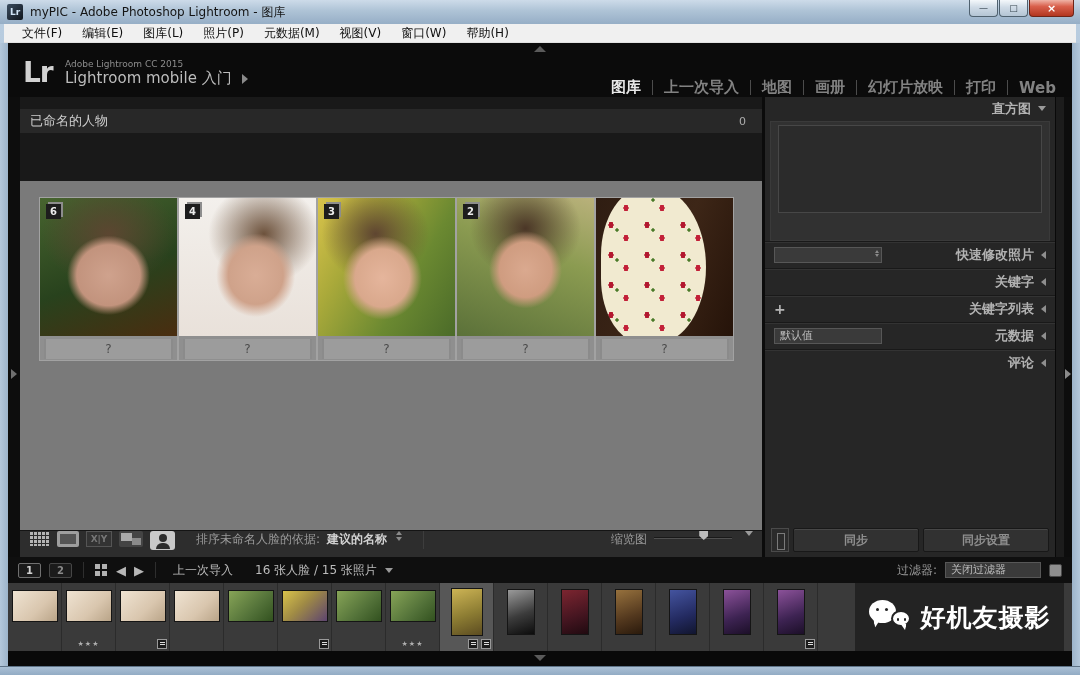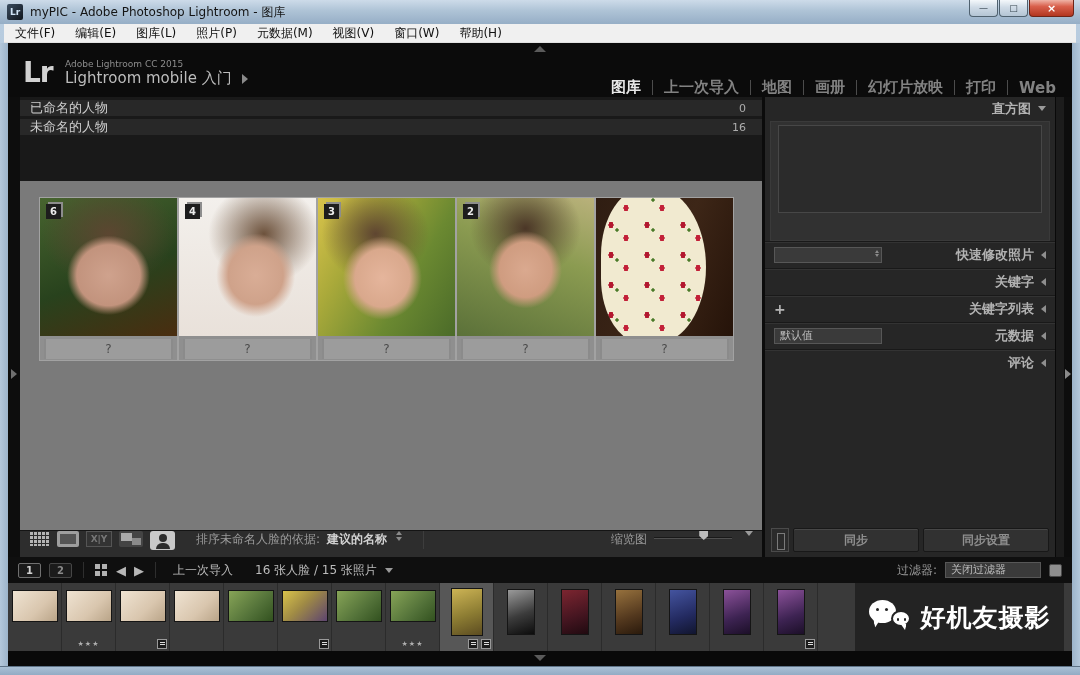--- a/index.html
+++ b/index.html
@@ -12,21 +12,21 @@
     background:linear-gradient(#cddbe9,#aec3d6 45%,#96aec6); display:flex; align-items:center; padding-left:7px; }
   .appicon { width:16px; height:16px; background:linear-gradient(135deg,#3b4d60,#10161d);
     color:#cfe3f5; font-size:9px; font-weight:bold; display:flex; align-items:center; justify-content:center; border-radius:2px; }
   .win-title { font-size:12px; color:#141414; margin-left:7px; }
   .winbtns { margin-left:auto; margin-right:6px; display:flex; gap:1px; align-self:flex-start; }
   .wb { width:29px; height:17px; border:1px solid #4f616f; border-top:none; border-radius:0 0 4px 4px;
     background:linear-gradient(#f4f8fb,#cfdbe6 45%,#b4c5d4); color:#36454f; font-size:9px;
     display:flex; align-items:center; justify-content:center; cursor:default; }
   .wb.close { width:45px; background:linear-gradient(#efb3a6,#d9604c 40%,#b23620); color:#fff; font-size:11px; font-weight:bold; border-color:#6e2417; }
   .menubar { position:absolute; top:24px; left:4px; width:1072px; height:19px; background:#f0f0f0;
-    display:flex; align-items:center; padding-left:1px; border-bottom:1px solid #e2e2e2; }
+    display:flex; align-items:center; padding-left:8px; border-bottom:1px solid #e2e2e2; }
   .menu-item { font-size:12px; color:#101010; padding:0 10px; line-height:19px; }
 
   
   .app { position:absolute; top:43px; left:8px; width:1064px; height:623px; background:#0b0b0b; }
   .tri { width:0; height:0; display:inline-block; }
   .tri-up    { border-left:6px solid transparent; border-right:6px solid transparent; border-bottom:6px solid #5a5a5a; }
   .tri-down  { border-left:6px solid transparent; border-right:6px solid transparent; border-top:6px solid #5a5a5a; }
   .tri-right-sm { border-top:5px solid transparent; border-bottom:5px solid transparent; border-left:6px solid #8a8a8a; }
   .tri-left-sm  { border-top:4px solid transparent; border-bottom:4px solid transparent; border-right:5px solid #8f8f8f; }
   .tri-down-sm  { border-left:4px solid transparent; border-right:4px solid transparent; border-top:5px solid #9a9a9a; }
@@ -44,21 +44,21 @@
   .module { font-size:15px; font-weight:bold; color:#828282; }
   .module.active { color:#e8e8e8; }
   .mod-sep { width:1px; height:15px; background:#4c4c4c; }
 
   
   .center { position:absolute; left:12px; top:54px; width:742px; height:460px; background:#191919; }
   .tabbar { position:relative; height:30px; background:#121212; border-bottom:1px solid #000; }
   .tab { position:absolute; left:11px; top:3px; height:27px; padding:0 15px; background:#242424;
     border-left:1px solid #000; border-right:1px solid #000; color:#c9c9c9; font-size:13px;
     display:flex; align-items:center; }
-  .sec-row { height:16px; margin-top:3px; background:#282828; display:flex; align-items:center; padding:0 10px; }
+  .sec-row { height:24px; margin-top:12px; background:#282828; display:flex; align-items:center; padding:0 10px; }
   .sec-label { color:#cdcdcd; font-size:13px; }
   .sec-count { margin-left:auto; color:#adadad; font-size:11px; padding-right:6px; }
   .grid { position:absolute; left:0; top:84px; width:742px; height:349px; background:#7a7a7a; }
   .face-cell { position:absolute; top:16px; width:139px; height:164px; background:#8f8f8f; border:1px solid #a2a2a2; }
   .face-img { position:relative; width:137px; height:138px; overflow:hidden; }
   .face-name { margin:3px 4px 0 4px; height:20px; background:#9c9c9c; border-left:2px solid #8b8b8b; border-right:2px solid #8b8b8b;
     color:#4b4b4b; font-size:12px; text-align:center; line-height:20px; }
   .badge { position:absolute; top:6px; left:6px; min-width:15px; height:15px; padding:0 3px;
     background:#1d1d1d; color:#ececec; font-size:10px; font-weight:bold; text-align:center; line-height:15px;
     box-shadow:2px -2px 0 0 #8d8d8d; }
@@ -274,24 +274,20 @@
     <div class="left-strip">
       <span class="tri tri-right-sm"></span>
     </div>
 
     <div class="center">
 
       <div class="sec-row">
         <span class="sec-label">已命名的人物</span>
         <span class="sec-count">0</span>
       </div>
-      <div class="sec-row">
-        <span class="sec-label">未命名的人物</span>
-        <span class="sec-count">16</span>
-      </div>
 
       <div class="grid">
         <div class="face-cell" style="left:19px">
           <div class="face-img f1">
             <span class="badge">6</span>
           </div>
           <div class="face-name">?</div>
         </div>
         <div class="face-cell" style="left:158px">
           <div class="face-img f2">

